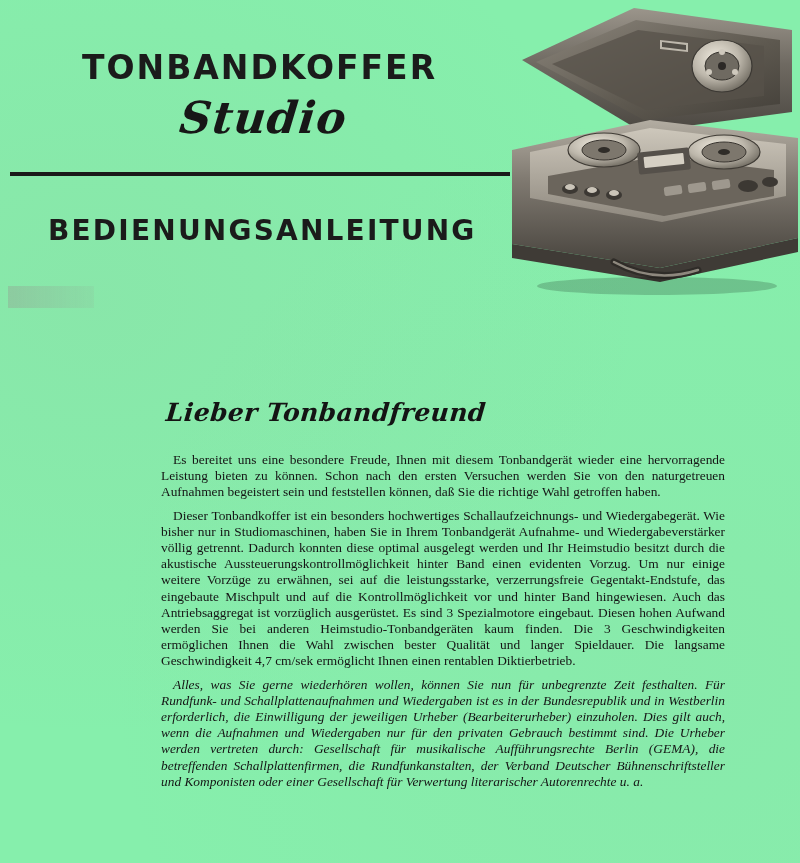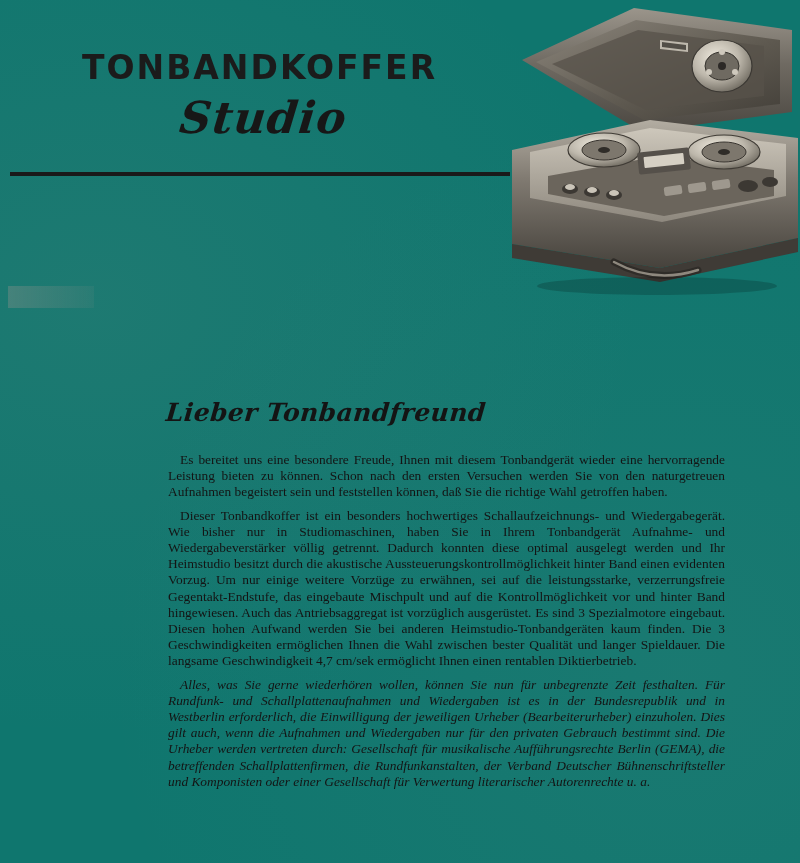--- a/index.html
+++ b/index.html
@@ -13,21 +13,21 @@
     font-family: "Liberation Serif", serif;
     color: #111;
     overflow: hidden;
     position: relative;
   }
 
   .page {
     position: relative;
     width: 800px;
     height: 863px;
-    background: #0f766e;
+    background: #86efac;
   }
 
   
   .page:before {
     content: "";
     position: absolute;
     inset: 0;
     background:
       radial-gradient(ellipse at 12% 35%, rgba(160,155,145,0.10), rgba(255,255,255,0) 55%),
       radial-gradient(ellipse at 85% 78%, rgba(170,165,155,0.07), rgba(255,255,255,0) 60%);
@@ -136,38 +136,39 @@
     top: 452px;
     width: 565px;
     font-family: "Liberation Serif", serif;
     font-size: 13.4px;
     line-height: 16.2px;
     text-align: justify;
     color: #141414;
   }
 
   .body-text p {
-    margin: 0 0 7px 8px;
+    margin: 0 0 7px 1px;
     text-indent: 12px;
   }
   .body-text p:last-child { margin-bottom: 0; font-style: italic; }
 </style>
 </head>
 <body>
 
 <div class="page">
 
   <div class="header">
 
     <div class="title-main">TONBANDKOFFER</div>
     <div class="title-script">Studio</div>
 
     <div class="rule"></div>
     <div class="rule-right"></div>
 
+    <div class="subtitle">BEDIENUNGSANLEITUNG</div>
 
     <div class="ghost-mark"></div>
 
     <div class="photo">
       <svg width="308" height="300" viewBox="0 0 308 300">
         <defs>
           <linearGradient id="gLid" x1="0" y1="0" x2="0" y2="1">
             <stop offset="0%" stop-color="#9b958b"></stop>
             <stop offset="45%" stop-color="#6f6a62"></stop>
             <stop offset="100%" stop-color="#4b4741"></stop>

